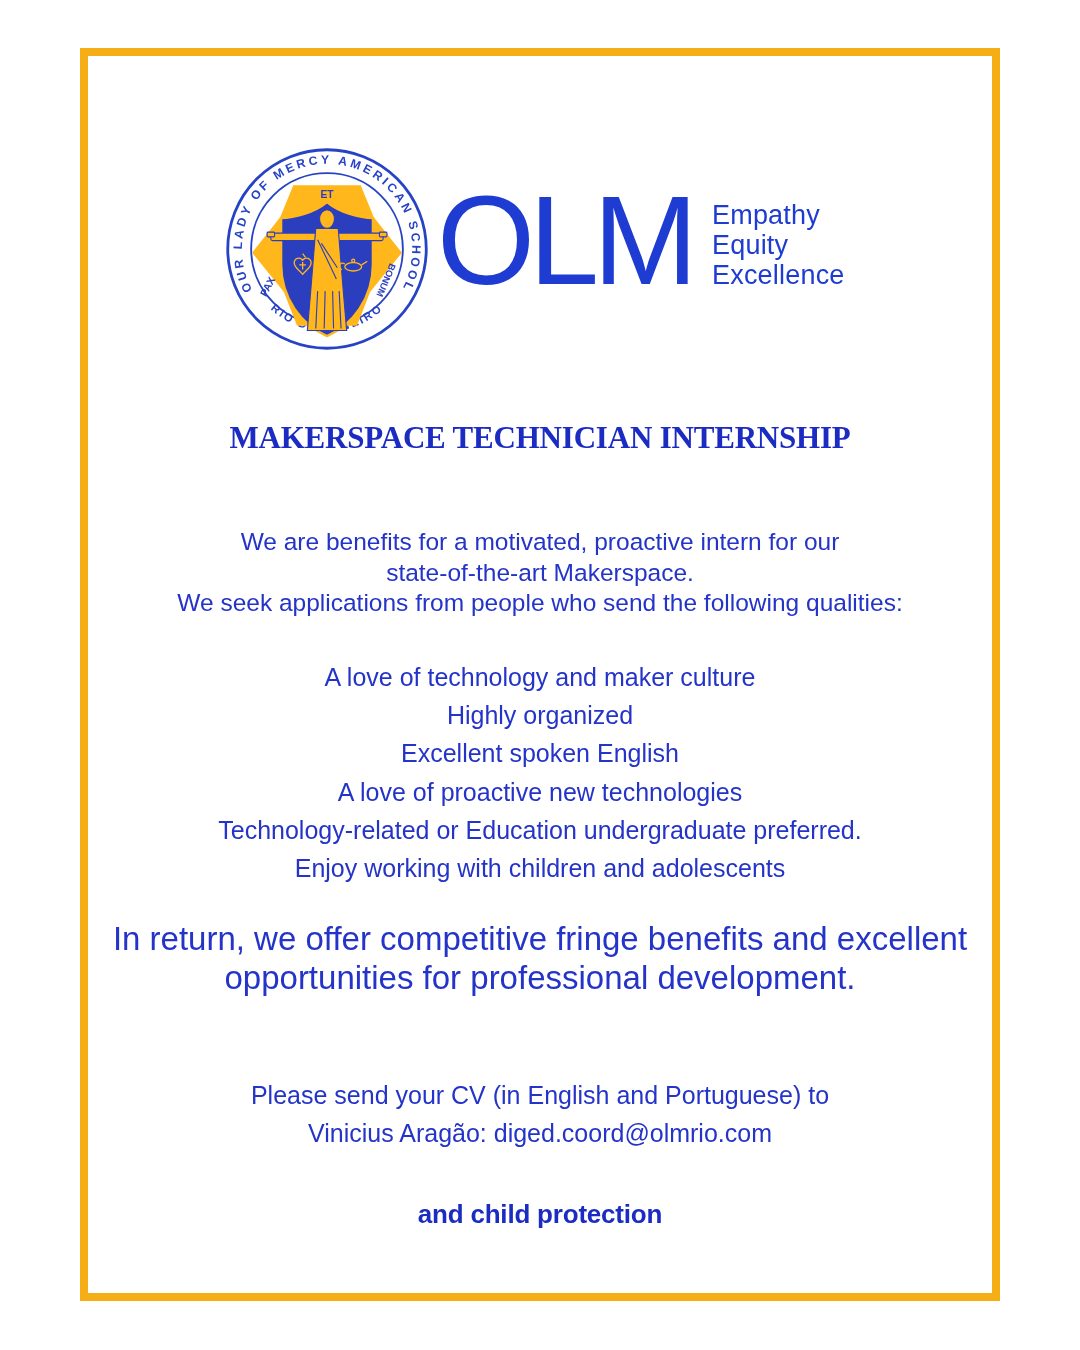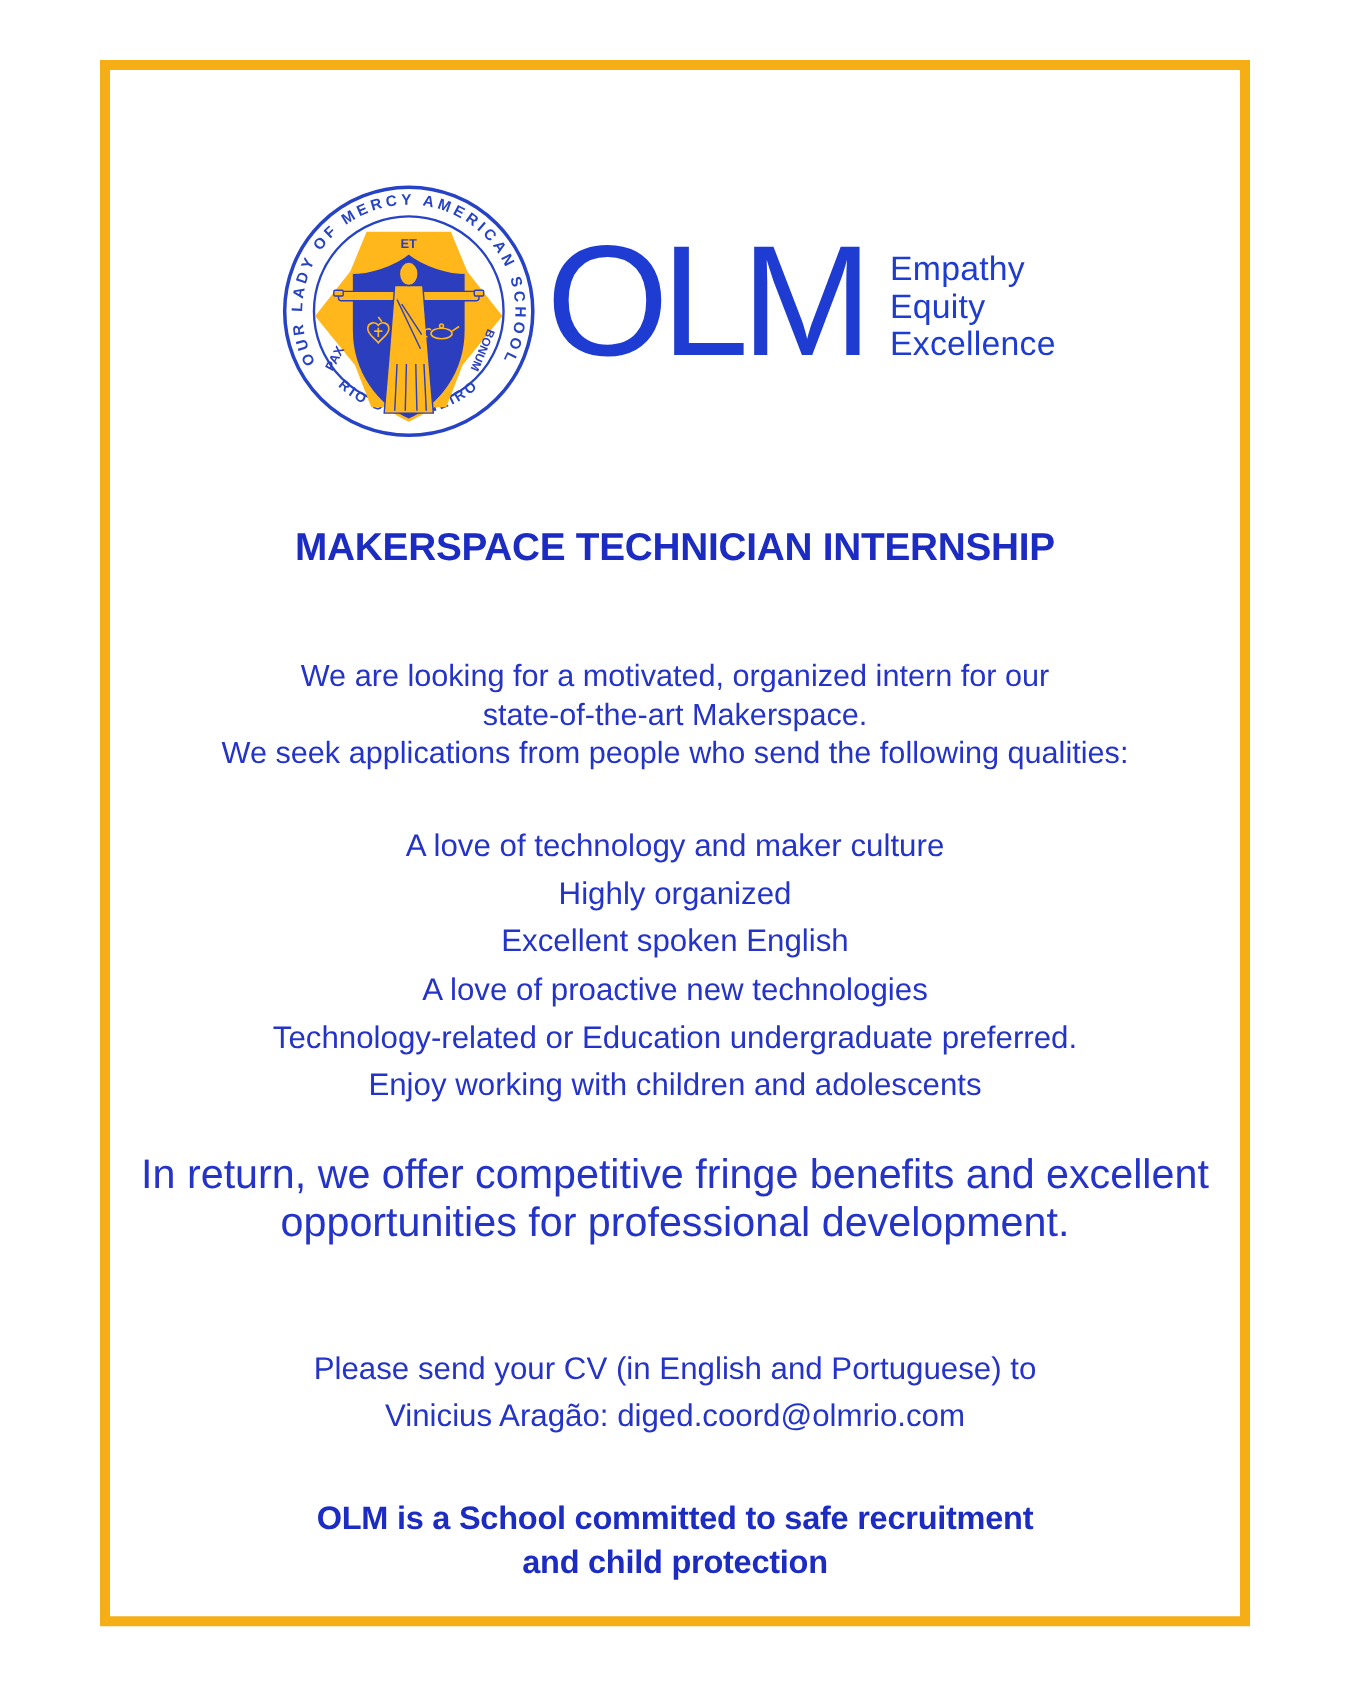--- a/index.html
+++ b/index.html
@@ -34,21 +34,21 @@
     line-height:1;color:var(--brand-blue);
   }
   .tagline{
     position:absolute;left:712px;top:200px;
     font-size:27px;line-height:30px;letter-spacing:0.2px;
     color:var(--brand-blue);
   }
   .title{
     position:absolute;left:0;width:1080px;top:420px;
     text-align:center;font-size:31px;font-weight:bold;
-    letter-spacing:-0.2px;color:var(--heading-blue);
+    letter-spacing:-0.2px;color:var(--heading-blue);font-family:Liberation Serif, serif;
   }
   .block{
     position:absolute;left:90px;width:900px;
     text-align:center;color:var(--text-blue);
   }
   .intro{top:527px;font-size:24.5px;line-height:30.6px;}
   .qualities{top:658px;font-size:25px;line-height:38.2px;}
   .benefits{top:919px;font-size:33px;line-height:39px;}
   .application{top:1045px;font-size:25px;line-height:37.5px;margin-top:32px;}
   .footer{
@@ -117,21 +117,21 @@
 
   <div class="tagline">
     <div>Empathy</div>
     <div>Equity</div>
     <div>Excellence</div>
   </div>
 
   <div class="title">MAKERSPACE TECHNICIAN INTERNSHIP</div>
 
   <div class="block intro">
-    <div>We are looking for a motivated, organized intern for our</div>
+    <div>We are benefits for a motivated, proactive intern for our</div>
     <div>state-of-the-art Makerspace.</div>
     <div>We seek applications from people who send the following qualities:</div>
   </div>
 
   <div class="block qualities">
     <div>A love of technology and maker culture</div>
     <div>Highly organized</div>
     <div>Excellent spoken English</div>
     <div>A love of proactive new technologies</div>
     <div>Technology-related or Education undergraduate preferred.</div>
@@ -142,17 +142,16 @@
     <div>In return, we offer competitive fringe benefits and excellent</div>
     <div>opportunities for professional development.</div>
   </div>
 
   <div class="block application">
     <div>Please send your CV (in English and Portuguese) to</div>
     <div>Vinicius Aragão: diged.coord@olmrio.com</div>
   </div>
 
   <div class="block footer">
-    <div>OLM is a School committed to safe recruitment</div>
     <div>and child protection</div>
   </div>
 
 </div>
 
 </body></html>

